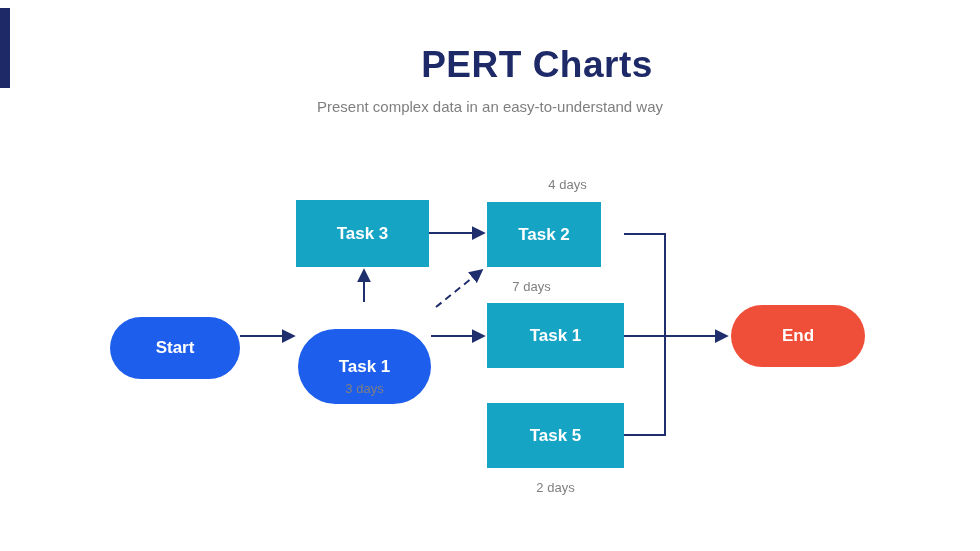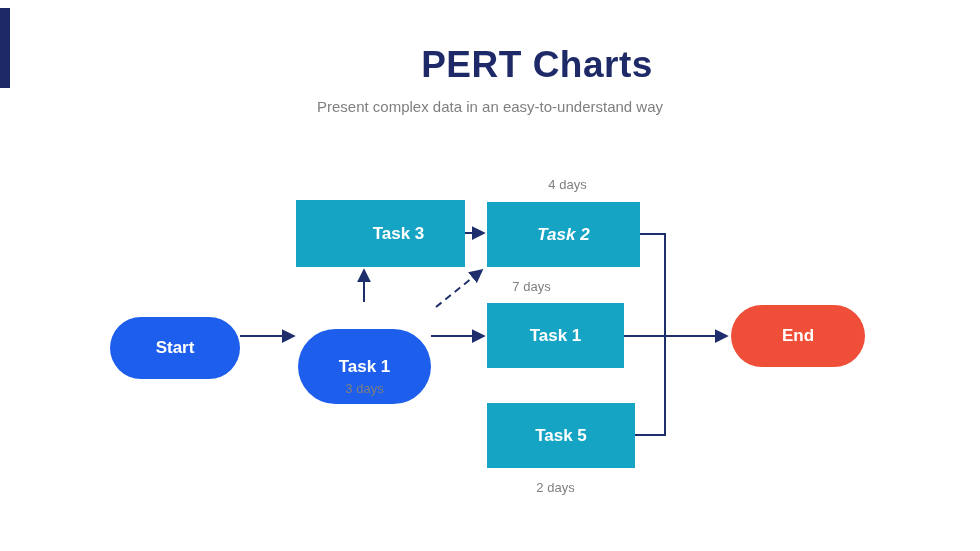--- a/index.html
+++ b/index.html
@@ -72,24 +72,24 @@
     font-size: 17px;
     font-weight: 700;
   }
   .pill { border-radius: 999px; }
   .c-blue { background: var(--blue); margin-top: 12px; }
   .c-teal { background: var(--teal); }
   .c-red  { background: var(--red); }
 
   .n-start { left: 110px; top: 305px; width: 130px; height: 62px; }
   .n-task1 { left: 298px; top: 317px; width: 133px; height: 75px; }
-  .n-task3 { left: 296px; top: 200px; width: 133px; height: 67px; padding-left: 36px; }
-  .n-task2 { left: 487px; top: 202px; width: 153px; height: 65px; font-style: italic; }
+  .n-task3 { left: 296px; top: 200px; width: 133px; height: 67px; }
+  .n-task2 { left: 487px; top: 202px; width: 114px; height: 65px; }
   .n-task4 { left: 487px; top: 303px; width: 137px; height: 65px; }
-  .n-task5 { left: 487px; top: 403px; width: 148px; height: 65px; }
+  .n-task5 { left: 487px; top: 403px; width: 137px; height: 65px; }
   .n-end   { left: 731px; top: 305px; width: 134px; height: 62px; }
 
   .duration {
     position: absolute;
     text-align: center;
     font-size: 13px;
     color: var(--label-gray);
   }
   .d-task2 { left: 499px; top: 177px; width: 137px; }
   .d-task4 { left: 463px; top: 279px; width: 137px; }

